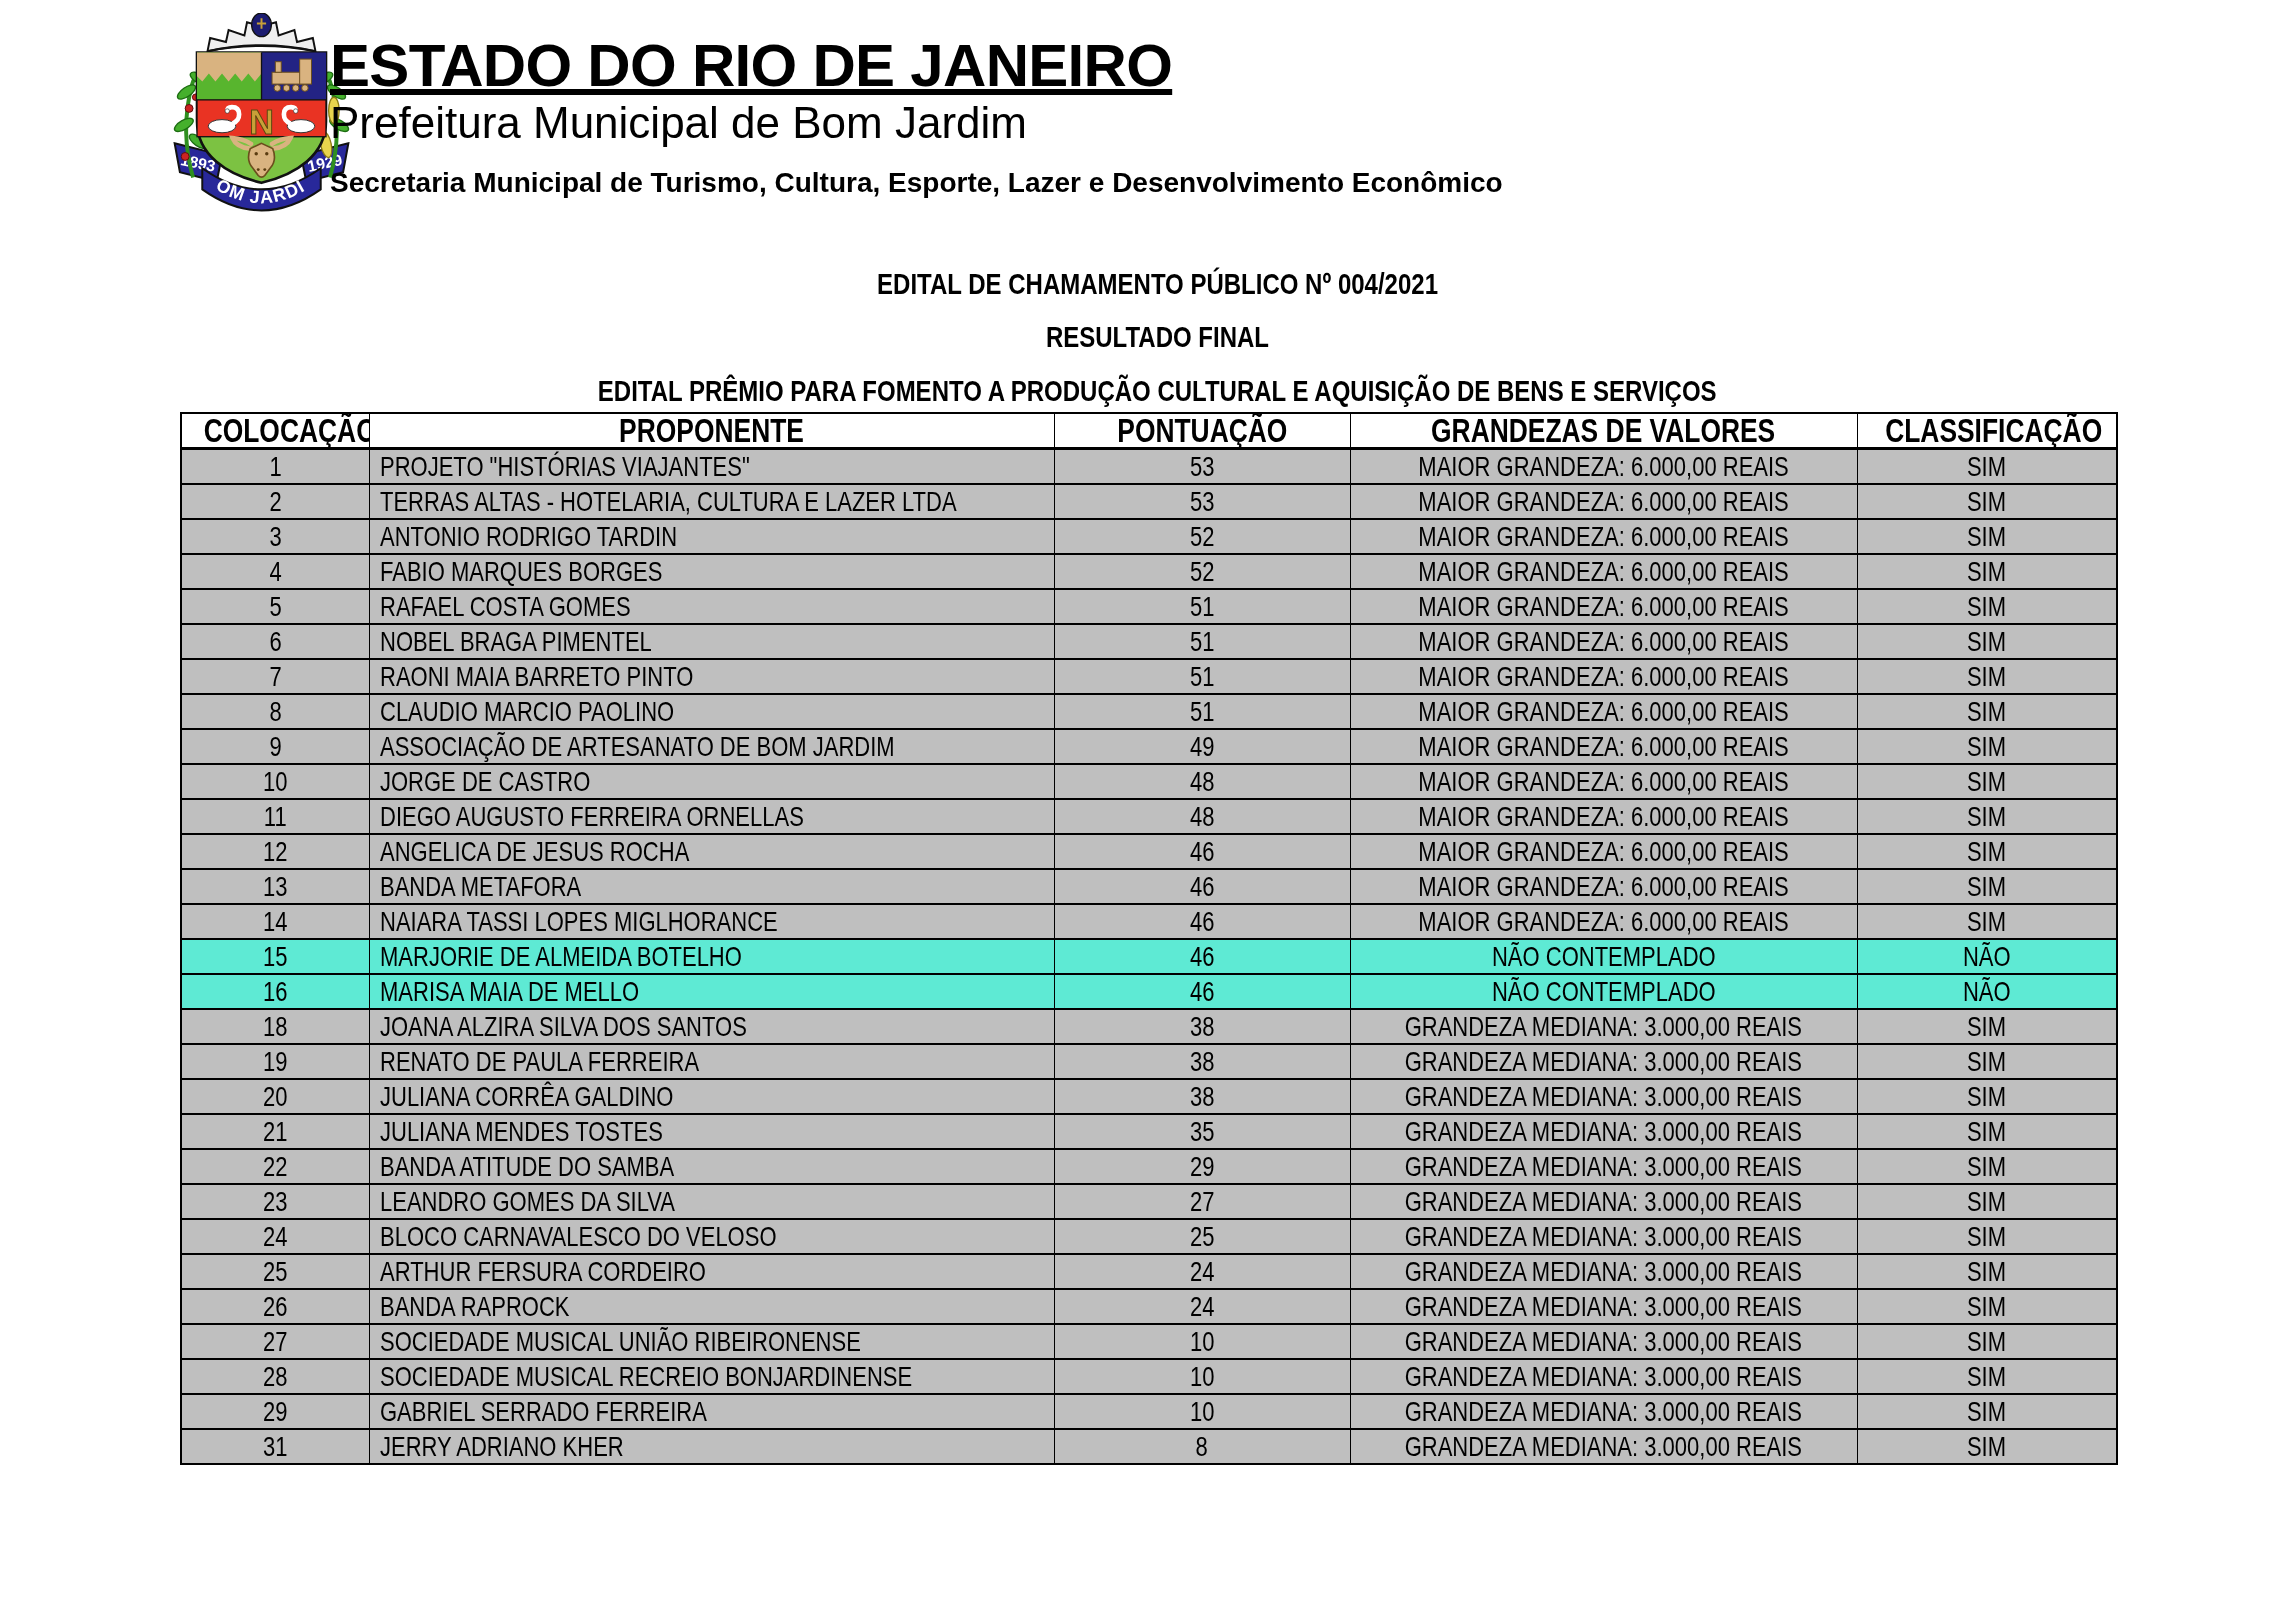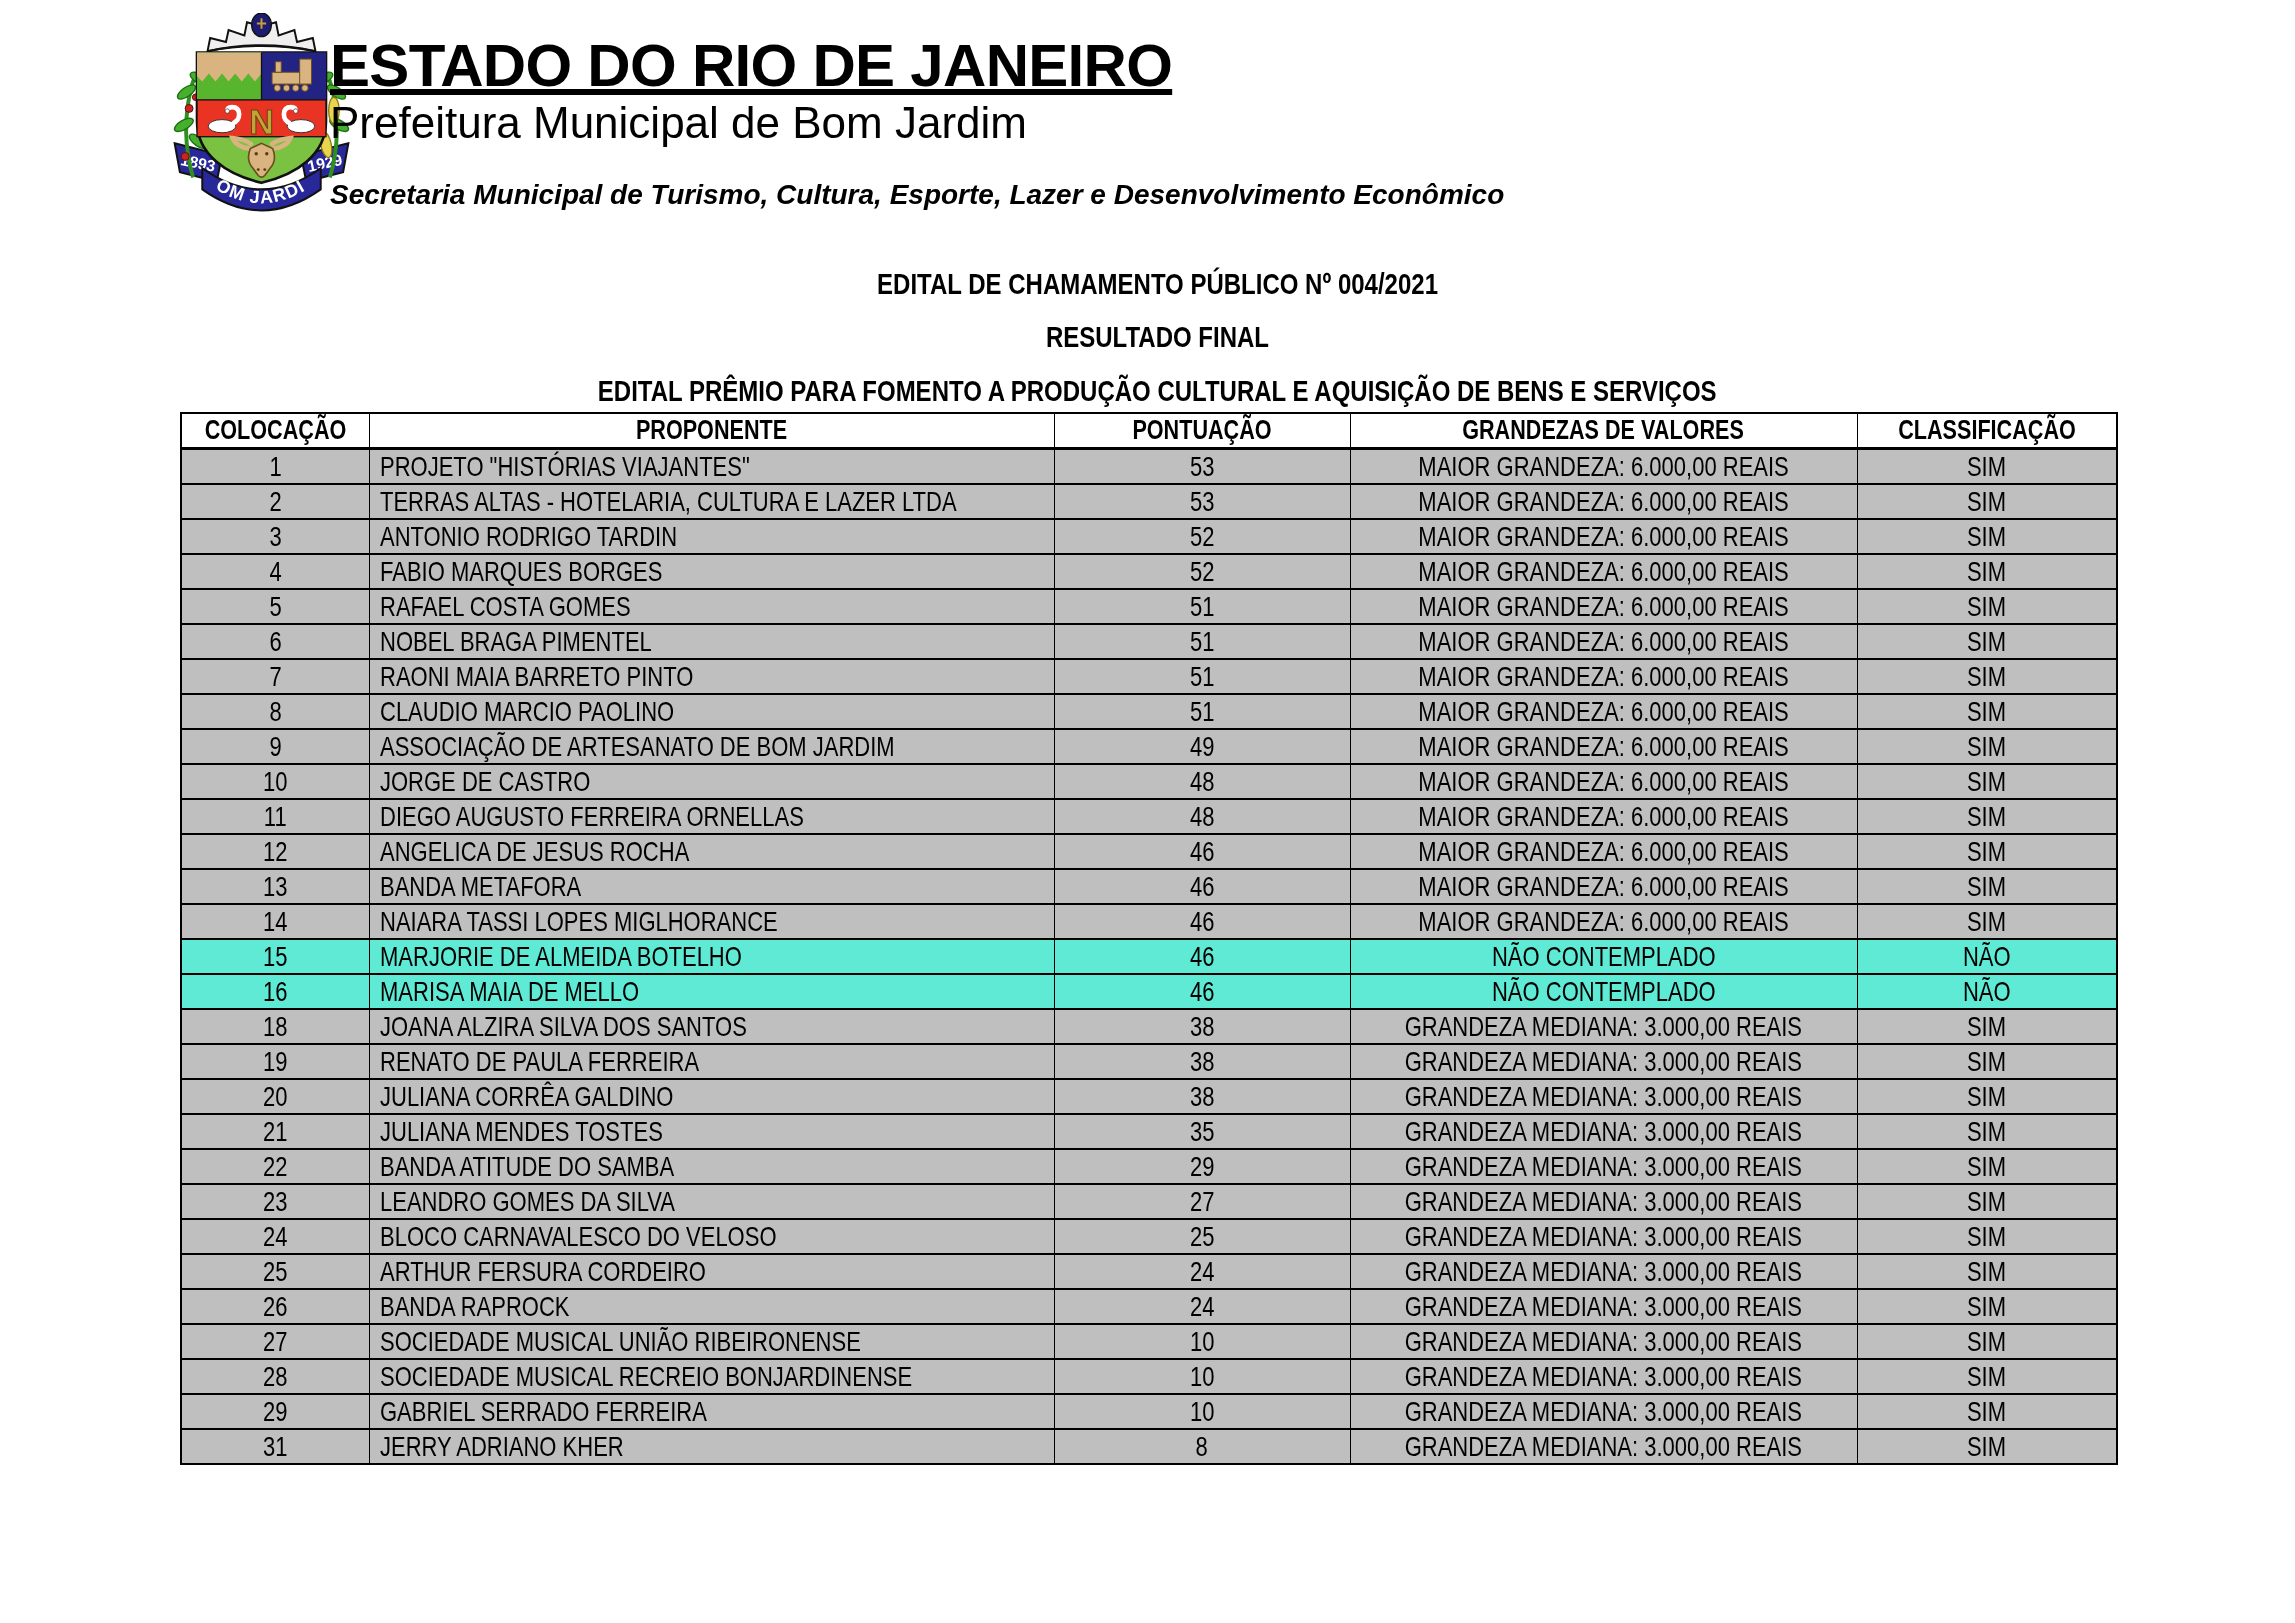--- a/index.html
+++ b/index.html
@@ -8,21 +8,21 @@
     font-family:"Liberation Sans", sans-serif;color:#000;
     -webkit-font-smoothing:antialiased;
   }
   .page{position:absolute;inset:0;}
 
   
   .crest{position:absolute;left:156px;top:13px;width:211px;height:204px;}
   .org{position:absolute;left:330px;top:34px;white-space:nowrap;}
   .org-line1{font-size:60px;font-weight:bold;line-height:1.06;letter-spacing:-0.7px;text-decoration:underline;}
   .org-line2{font-size:44px;font-weight:normal;line-height:1.15;}
-  .org-line3{font-size:28px;font-weight:bold;margin-top:32px;line-height:1.1;font-style:italic;}
+  .org-line3{font-size:28px;font-weight:bold;margin-top:20px;line-height:1.1;}
 
   
   .titles{position:absolute;top:266px;left:0;width:100%;text-align:center;padding-left:10px;}
   .title-line{height:35px;margin-bottom:18.3px;font-size:30px;font-weight:bold;line-height:35px;white-space:nowrap;}
 
   
   .cond{display:inline-block;transform:scaleX(0.8);transform-origin:center center;white-space:nowrap;}
   .cond-left{transform-origin:left center;}
 
   
@@ -33,21 +33,21 @@
   .results col.c1{width:188px;}
   .results col.c2{width:685px;}
   .results col.c3{width:296px;}
   .results col.c4{width:507px;}
   .results col.c5{width:260px;}
   .results th,.results td{
     border:1.3px solid #000;border-top-width:2px;border-bottom-width:2px;
     height:33px;padding:0;vertical-align:middle;text-align:center;
     font-size:27.5px;line-height:1;overflow:hidden;
   }
-  .results thead th{background:#ffffff;font-weight:bold;border-bottom-width:3.3px;font-size:27px;margin-top:7px;}
+  .results thead th{background:#ffffff;font-weight:bold;border-bottom-width:3.3px;font-size:33px;margin-top:7px;}
   .results tr.shaded td{background:#bfbfbf;}
   .results tr.plain td{background:#5eead4;}
   .results td.lcell{text-align:left;padding-left:10.5px;}
 
   
   .crest text{font-family:"Liberation Sans", sans-serif;}
 </style>
 </head>
 <body>
 

